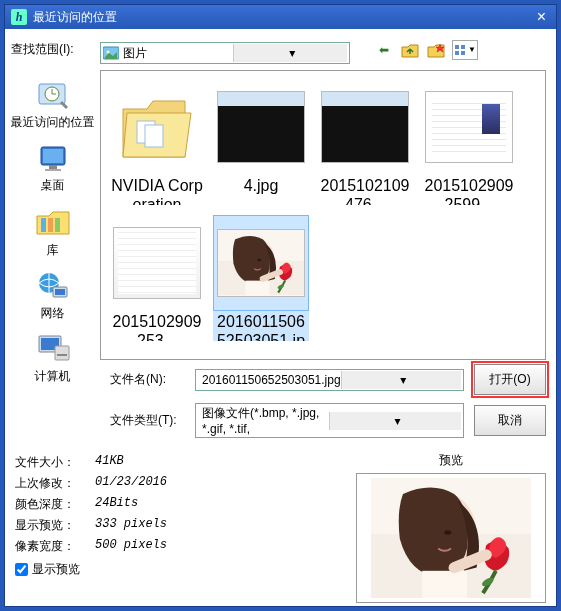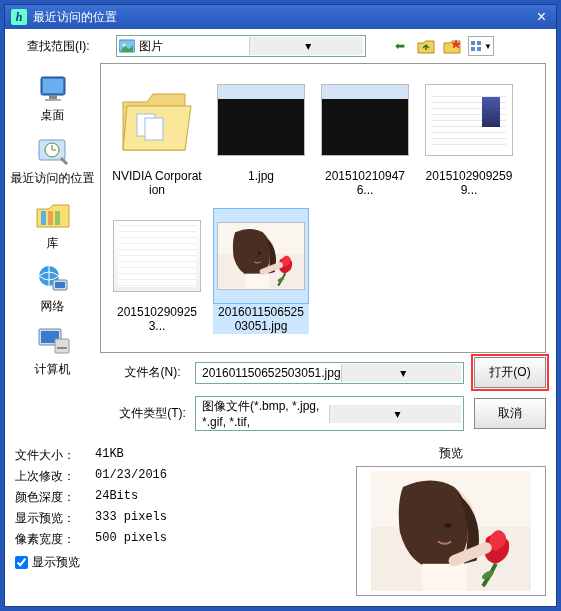--- a/index.html
+++ b/index.html
@@ -2,56 +2,56 @@
 <html><head>
 <meta charset="utf-8">
 <style>
 * { box-sizing: border-box; margin: 0; padding: 0; font-family: "Microsoft YaHei", SimSun, sans-serif; font-size: 12px; }
 body { width: 561px; height: 611px; background: #2558b8; overflow: hidden; }
 .dialog { position: absolute; top: 4px; left: 4px; right: 4px; bottom: 4px; background: #fff; border: 1px solid #1a3f8a; }
 .titlebar { height: 24px; background: linear-gradient(#3a6fd4,#2558b8); color: #fff; display: flex; align-items: center; padding: 0 6px; font-size: 13px; }
 .titlebar .icon { width: 16px; height: 16px; margin-right: 6px; background: #6fc; border-radius: 2px; display: flex; align-items: center; justify-content: center; font-style: italic; font-family: serif; color: #048; font-weight: bold; }
 .titlebar .close { margin-left: auto; color: #fff; font-size: 16px; line-height: 1; cursor: pointer; padding: 0 4px; }
 .content { position: absolute; top: 24px; left: 0; right: 0; bottom: 0; background: #fff; }
-.lookin { display: flex; align-items: center; padding: 6px 22px; gap: 4px; }
+.lookin { display: flex; align-items: center; padding: 6px 6px; gap: 4px; }
 .lbl { width: 85px; }
 .combo { display: flex; align-items: center; border: 1px solid #7a9; padding: 1px 2px; background: #fff; }
-.combo.wide { width: 250px; }
+.combo.wide { width: 250px; margin-top: 7px; }
 .combo svg { flex-shrink: 0; }
 .combo span { flex: 1; padding-left: 4px; }
 .combo .arrow { width: 15px; height: 18px; background: #eee; border-left: 1px solid #ccc; display: flex; align-items: center; justify-content: center; }
 .navbtns { display: flex; gap: 6px; margin-left: 20px; align-items: center; }
 .iconbtn { width: 20px; height: 20px; display: flex; align-items: center; justify-content: center; cursor: pointer; }
 
 .body { display: flex; }
 .places { width: 95px; padding: 4px 0; display: flex; flex-direction: column; align-items: center; gap: 2px; }
 .place { width: 85px; text-align: center; padding: 4px 0; cursor: pointer; }
 .place svg { display: block; margin: 0 auto 2px; }
 
 .filesarea { flex: 1; }
 .filelist { border: 1px solid #999; margin-right: 10px; height: 290px; padding: 8px; overflow: hidden; }
 .files { display: flex; flex-wrap: wrap; gap: 10px 8px; align-content: flex-start; }
 .fileitem { width: 96px; text-align: center; cursor: pointer; }
 .fileitem.selected .thumbframe { background: #cde6ff; border: 1px solid #7ab8f5; }
 .fileitem.selected .fname { background: #cde6ff; color: #000; }
 .thumbframe { width: 96px; height: 96px; display: flex; align-items: center; justify-content: center; padding: 2px; }
 .thumb { max-width: 88px; max-height: 88px; border: 1px solid #bbb; background: #fafafa; display: flex; align-items: center; justify-content: center; overflow: hidden; }
-.fname { font-size: 12px; line-height: 1.2; max-height: 30px; overflow: hidden; padding: 1px 2px; word-break: break-all; }
+.fname { font-size: 16px; line-height: 1.2; max-height: 30px; overflow: hidden; padding: 1px 2px; word-break: break-all; }
 
 .pickrow { display: flex; align-items: center; padding: 4px 10px 4px 0; }
-.pickrow .lbl2 { width: 95px; padding-left: 10px; text-align: center; }
+.pickrow .lbl2 { width: 95px; padding-left: 10px; }
 .pickrow .combo { flex: 1; margin-right: 10px; }
 .btn { width: 72px; height: 31px; border: 1px solid #888; background: linear-gradient(#fefefe,#e2e2e2); cursor: pointer; }
 .btn.hl { outline: 2px solid #f33; outline-offset: 1px; }
 
 .bottom { display: flex; padding: 10px; gap: 4px; }
 .metarows { }
 .metarow { display: flex; padding: 2px 0; }
 .metarow .k { width: 80px; }
-.metarow .v { font-family: "Courier New", monospace; }
+.metarow .v { font-family: "Courier New", monospace; font-style: italic; }
 .chk { display: flex; align-items: center; gap: 4px; padding-top: 4px; }
 .chk input { width: 13px; height: 13px; }
 
 .previewbox { margin-left: auto; }
 .previewlabel { text-align: center; padding-bottom: 4px; font-family: Liberation Mono, monospace; }
 .previewframe { width: 190px; height: 130px; border: 1px solid #999; display: flex; align-items: center; justify-content: center; background: #fff; }
 
 .folder-big { width: 80px; height: 80px; }
 .thumb-dark { width: 88px; height: 70px; background: #111; position: relative; }
 .thumb-dark::before { content:""; position:absolute; top:0; left:0; right:0; height:14px; background:#d3e4f5; }
@@ -136,35 +136,35 @@
             </svg>
           <span style="font-size:8px">▼</span>
         </span>
       </div>
     </div>
 
     <div class="body">
       <div class="places">
         <div class="place">
           <svg width="36" height="34" viewBox="0 0 36 34">
+              <rect x="4" y="6" width="26" height="20" rx="2" fill="#cde4f7" stroke="#6a9bd0"></rect>
+              <circle cx="17" cy="16" r="7" fill="#fff" stroke="#5a8a40"></circle>
+              <path d="M17 11 V16 H21" stroke="#5a8a40" fill="none"></path>
+              <path d="M26 24 L32 30" stroke="#888" stroke-width="3"></path>
+            </svg>
+          <div>最近访问的位置</div>
+        </div>
+        <div class="place">
+          <svg width="36" height="34" viewBox="0 0 36 34">
               <rect x="6" y="6" width="24" height="18" rx="2" fill="#3a7bd0" stroke="#1a4b90"></rect>
               <rect x="8" y="8" width="20" height="14" fill="#6ab0f0"></rect>
               <rect x="14" y="24" width="8" height="4" fill="#888"></rect>
               <rect x="10" y="28" width="16" height="2" fill="#aaa"></rect>
             </svg>
           <div>桌面</div>
-        </div>
-        <div class="place">
-          <svg width="36" height="34" viewBox="0 0 36 34">
-              <rect x="4" y="6" width="26" height="20" rx="2" fill="#cde4f7" stroke="#6a9bd0"></rect>
-              <circle cx="17" cy="16" r="7" fill="#fff" stroke="#5a8a40"></circle>
-              <path d="M17 11 V16 H21" stroke="#5a8a40" fill="none"></path>
-              <path d="M26 24 L32 30" stroke="#888" stroke-width="3"></path>
-            </svg>
-          <div>最近访问的位置</div>
         </div>
         <div class="place">
           <svg width="40" height="36" viewBox="0 0 40 36">
               <path d="M4 12 H16 L20 8 H36 V30 H4 Z" fill="#fae070" stroke="#c8a030"></path>
               <rect x="8" y="14" width="5" height="14" fill="#5ab0e8"></rect>
               <rect x="15" y="14" width="5" height="14" fill="#f0a050"></rect>
               <rect x="22" y="14" width="5" height="14" fill="#8ac868"></rect>
             </svg>
           <div>库</div>
         </div>
@@ -198,21 +198,21 @@
                   </svg>
                 </div>
               <div class="fname">NVIDIA Corporation</div>
             </div>
             <div class="fileitem">
               <div class="thumbframe">
                   <div class="thumb">
                     <div class="thumb-dark"></div>
                   </div>
                 </div>
-              <div class="fname">1.jpg</div>
+              <div class="fname">4.jpg</div>
             </div>
             <div class="fileitem">
               <div class="thumbframe">
                   <div class="thumb">
                     <div class="thumb-dark"></div>
                   </div>
                 </div>
               <div class="fname">2015102109476...</div>
             </div>
             <div class="fileitem">

